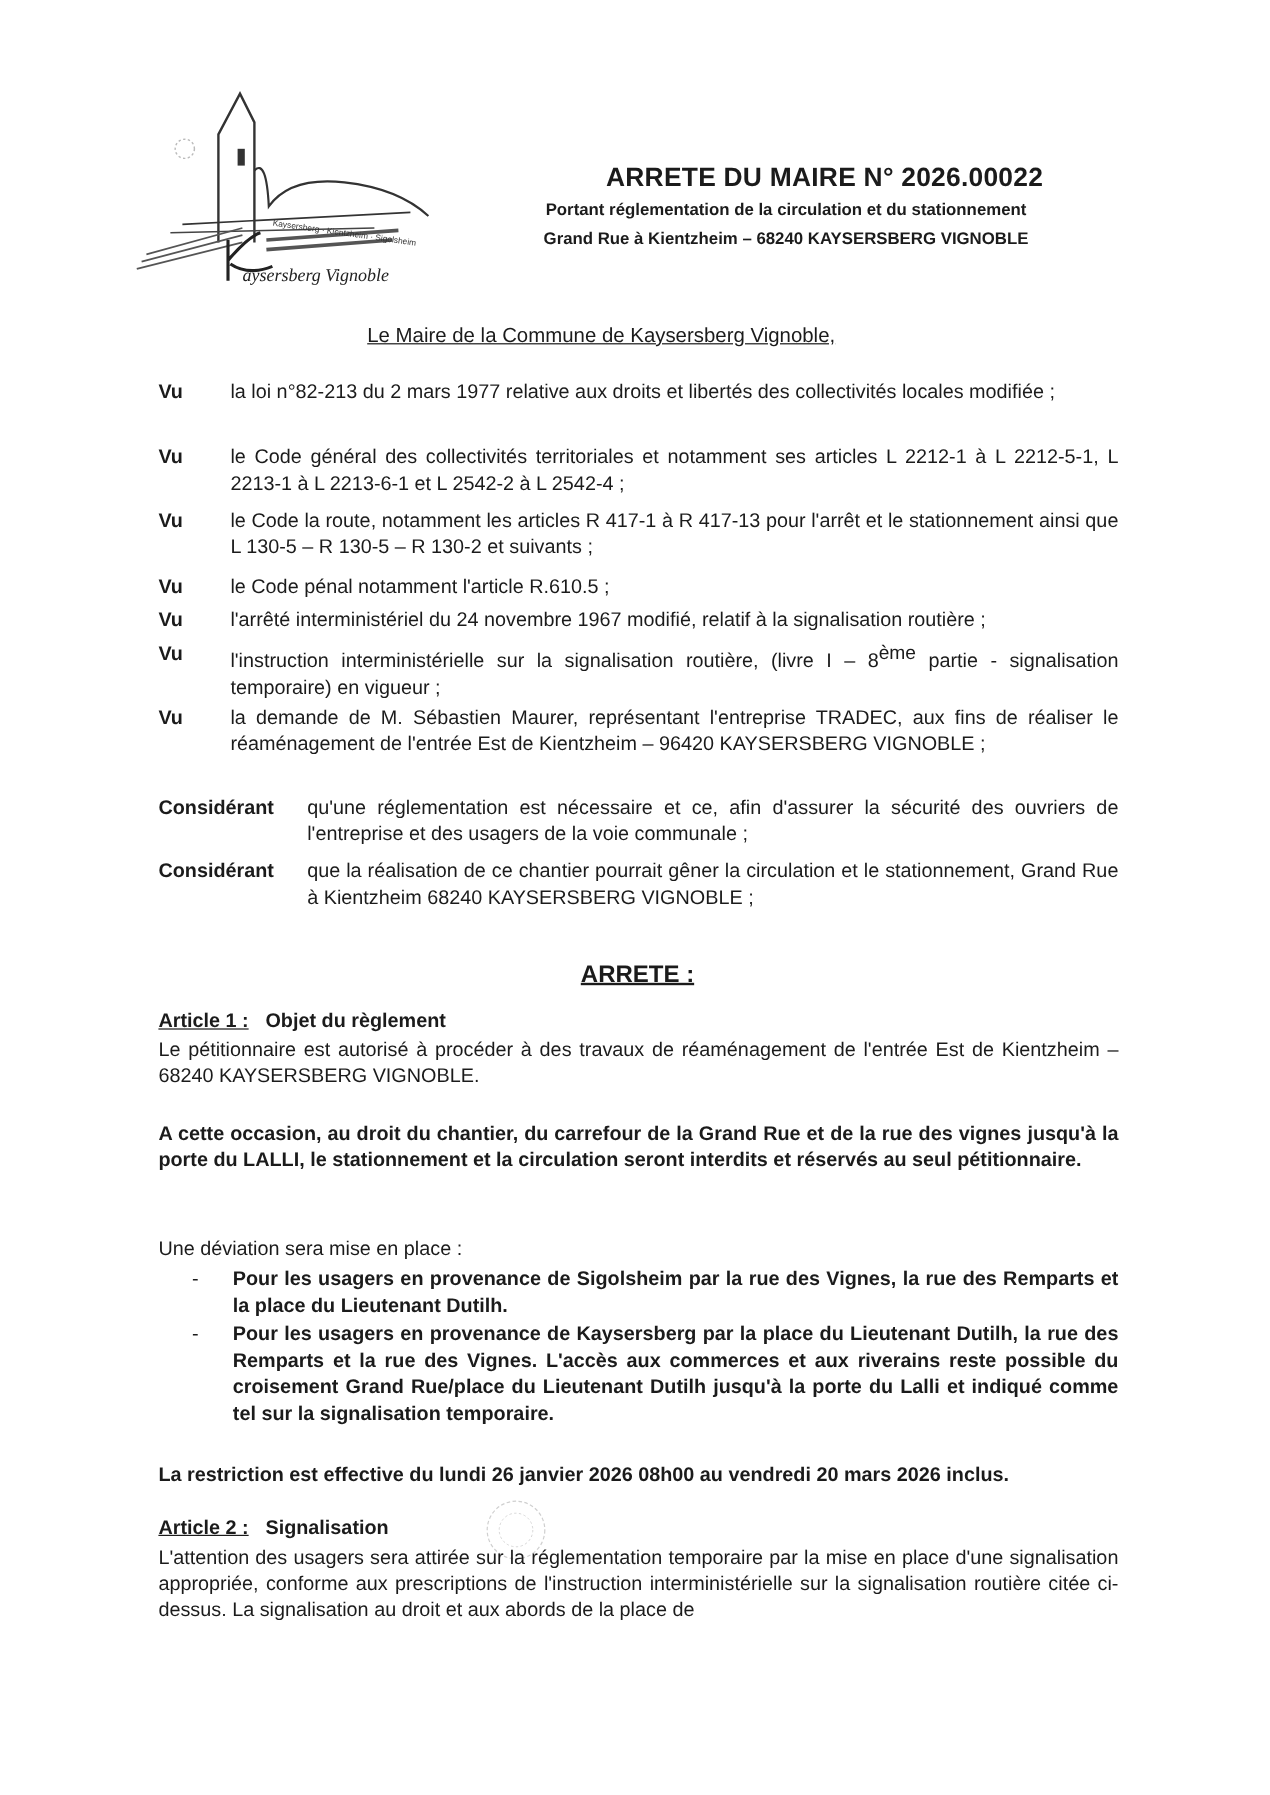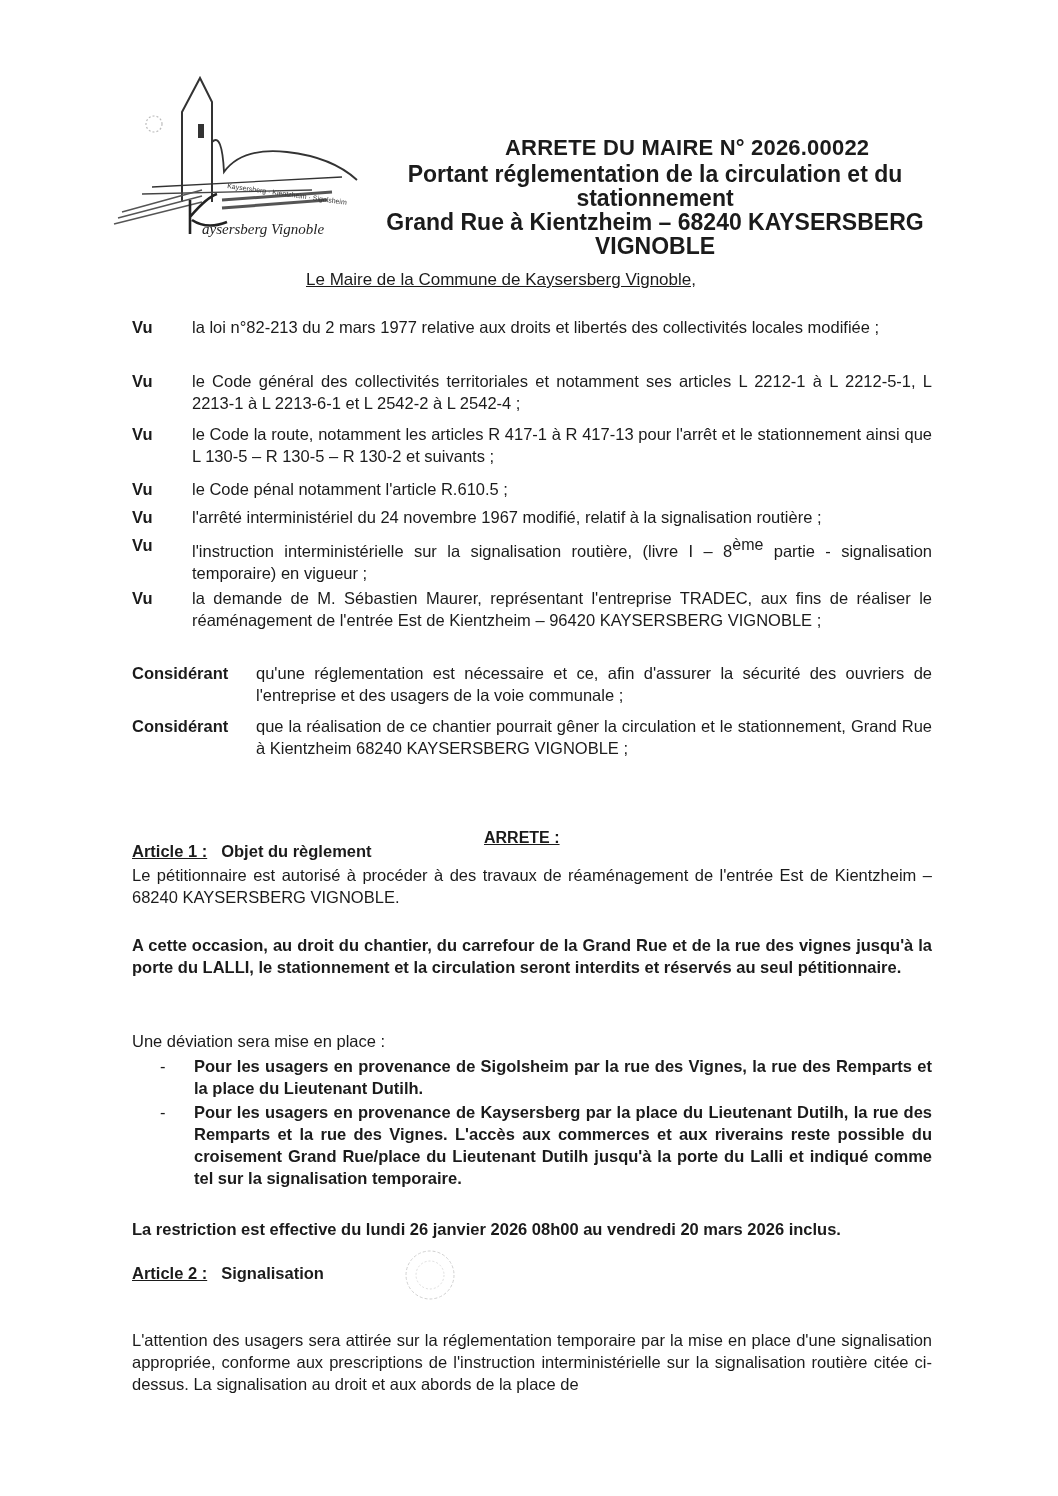--- a/index.html
+++ b/index.html
@@ -8,33 +8,33 @@
     font-family: "Liberation Sans", "DejaVu Sans", sans-serif;
     color: #1b1b1b; font-size: 17px;
   }
   .page { position: absolute; left: 0; top: 0; width: 1058px; height: 1496px; }
   .logo { position: absolute; left: 112px; top: 72px; width: 260px; height: 170px; }
   .header-title {
     position: absolute; left: 505px; top: 112px; font-size: 22px; font-weight: bold; letter-spacing: 0.2px; margin-top: 23px;
   }
   .header-sub {
     position: absolute; left: 385px; top: 162px; width: 540px; text-align: center;
-    font-size: 23px; font-weight: bold; line-height: 24px;
+    font-size: 14px; font-weight: bold; line-height: 24px;
   }
   .mayor {
     position: absolute; left: 306px; top: 270px; font-size: 17px; font-weight: normal; text-decoration: underline;
   }
   .vu-row { position: absolute; left: 132px; width: 800px; line-height: 22px; font-size: 16.5px; }
   .vu-row .lab { position: absolute; left: 0; top: 0; font-weight: bold; }
   .vu-row .txt { position: absolute; left: 60px; width: 740px; text-align: justify; }
   .cons-row { position: absolute; left: 132px; width: 800px; line-height: 22px; font-size: 16.5px; }
   .cons-row .lab { position: absolute; left: 0; top: 0; font-weight: bold; }
   .cons-row .txt { position: absolute; left: 124px; width: 676px; text-align: justify; }
   .arrete {
-    position: absolute; left: 484px; top: 801px; font-size: 16px; font-weight: bold; text-decoration: underline; margin-top: 28px;
+    position: absolute; left: 484px; top: 801px; font-size: 20px; font-weight: bold; text-decoration: underline;
   }
   .article-head { position: absolute; left: 132px; font-size: 16.5px; font-weight: bold; }
   .article-head .num { text-decoration: underline; }
   .article-head .title { margin-left: 14px; }
   .para { position: absolute; left: 132px; width: 800px; font-size: 16.5px; line-height: 22px; text-align: justify; }
   .para.bold { font-weight: bold; }
   .bullet { position: absolute; left: 160px; width: 772px; font-size: 16.5px; line-height: 22px; font-weight: bold; }
   .bullet .dash { position: absolute; left: 0; top: 0; font-weight: normal; }
   .bullet .btxt { position: absolute; left: 34px; width: 738px; text-align: justify; }
   .stamp { position: absolute; left: 395px; top: 1245px; width: 70px; height: 60px; opacity: 0.35; }
@@ -127,15 +127,15 @@
   <div class="para bold" style="top:1218px;">La restriction est effective du lundi 26 janvier 2026 08h00 au vendredi 20 mars 2026 inclus.</div>
 
   <svg class="stamp" viewBox="0 0 70 60">
     <circle cx="35" cy="30" r="24" fill="none" stroke="#777" stroke-width="1" stroke-dasharray="3 2"></circle>
     <circle cx="35" cy="30" r="14" fill="none" stroke="#888" stroke-width="0.8" stroke-dasharray="2 2"></circle>
   </svg>
 
   <div class="article-head" style="top:1264px;">
     <span class="num">Article 2 :</span><span class="title">Signalisation</span>
   </div>
-  <div class="para" style="top:1287px;margin-top:42px;">L'attention des usagers sera attirée sur la réglementation temporaire par la mise en place d'une signalisation appropriée, conforme aux prescriptions de l'instruction interministérielle sur la signalisation routière citée ci-dessus. La signalisation au droit et aux abords de la place de</div>
+  <div class="para" style="top:1287px;">L'attention des usagers sera attirée sur la réglementation temporaire par la mise en place d'une signalisation appropriée, conforme aux prescriptions de l'instruction interministérielle sur la signalisation routière citée ci-dessus. La signalisation au droit et aux abords de la place de</div>
 
 </div>
 
 </body></html>

